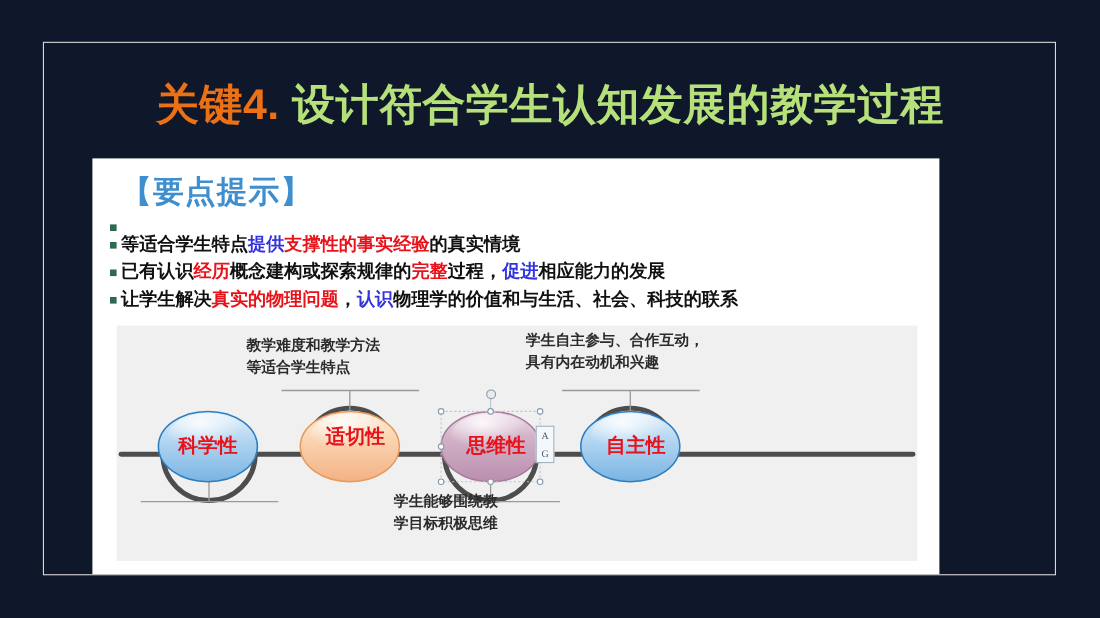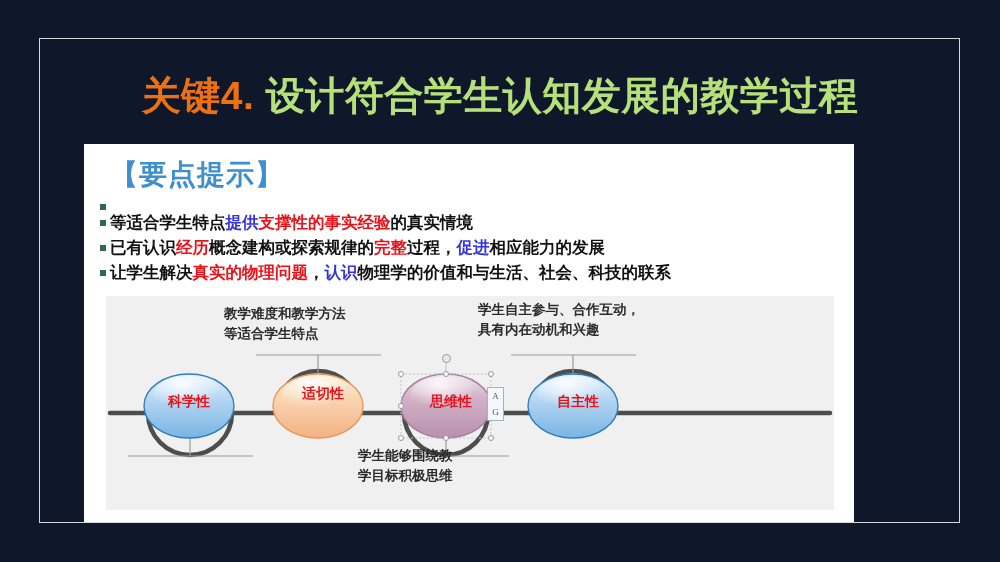--- a/index.html
+++ b/index.html
@@ -118,21 +118,21 @@
 
   #dia-svg {
     position: absolute;
     left: 0; top: 0;
     width: 728px;
     height: 214px;
   }
 
   .node-text {
     position: absolute;
-    font-size: 14px;
+    font-size: 18px;
     font-weight: bold;
     color: #e8121a;
     white-space: nowrap;
     text-align: center;
     width: 90px;
   }
   #node-text-1 { left: 38px;  top: 97px; }
   #node-text-2 { left: 172px; top: 89px; }
   #node-text-3 { left: 300px; top: 97px; }
   #node-text-4 { left: 427px; top: 97px; }

